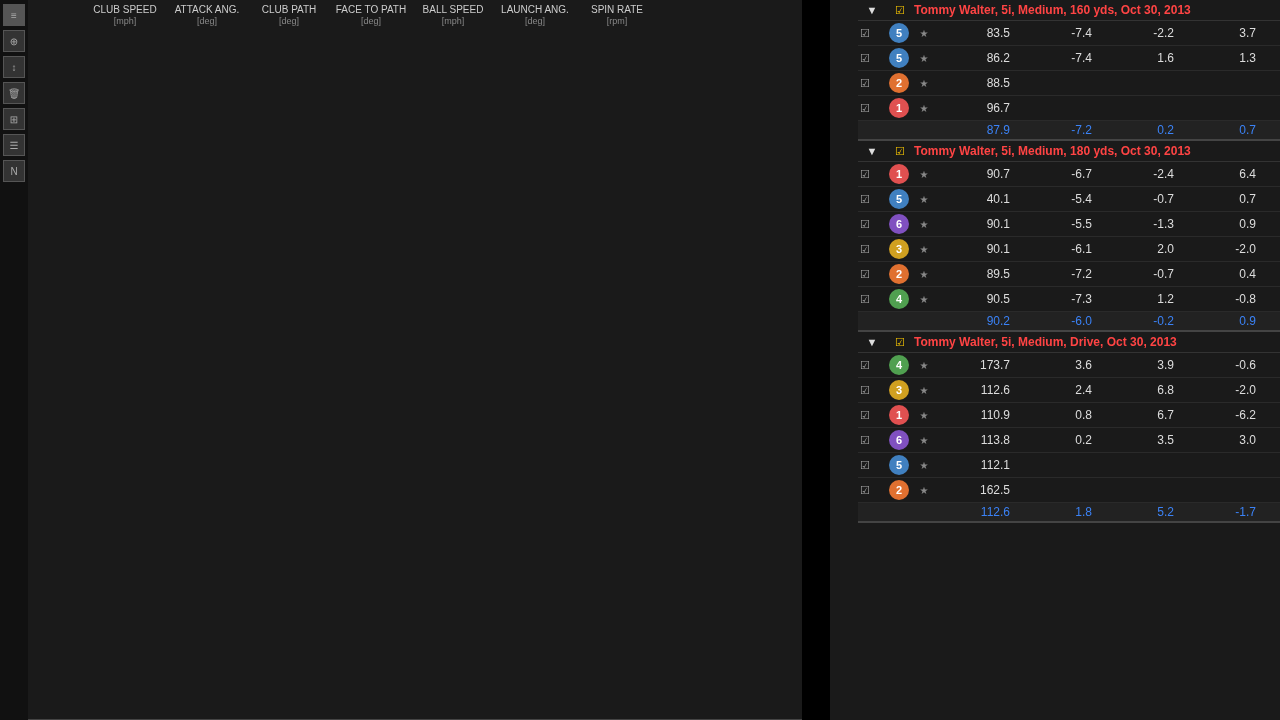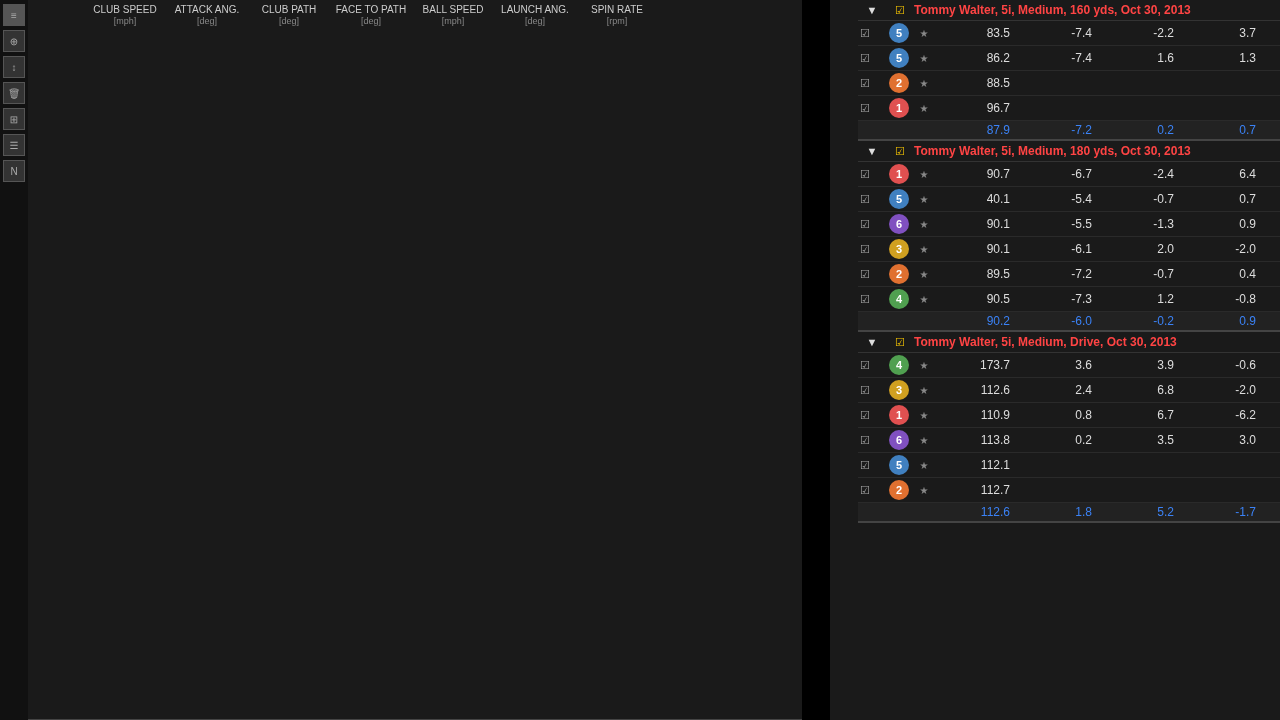--- a/index.html
+++ b/index.html
@@ -478,21 +478,21 @@
 
     </div>
       <div class="data-row">
       <div style="display:flex;align-items:center;padding-left:2px;">
         <span class="row-checkbox">☑</span>
       </div>
       <div style="display:flex;align-items:center;">
         <div class="row-num" style="background:#e07030;">2</div>
       </div>
       <div class="row-star">★</div>
-      <div class="cell">112.7</div>
+      <div class="cell">162.5</div>
       <div class="cell"></div>
       <div class="cell"></div>
       <div class="cell"></div>
       <div class="cell">1.39</div>
 
     </div>
       <div class="avg-row">
     <div></div>
     <div class="cell"></div>
     <div class="cell">112.6</div>

